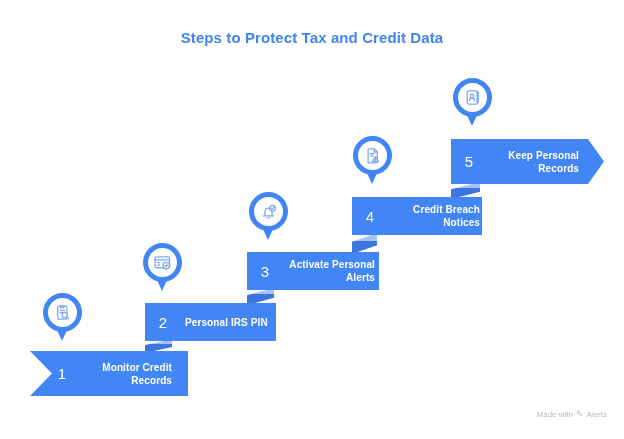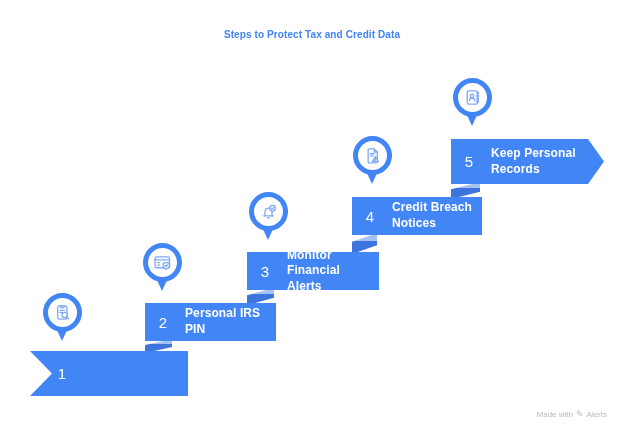--- a/index.html
+++ b/index.html
@@ -2,28 +2,28 @@
 <html style="--bar: #4285F4; --fold: #3d74dd; --stroke: #7fa9f5; --title: #4184f3; --footer: #b5b9bf;"><head>
 <meta charset="utf-8">
 <style>
   html,body{margin:0;padding:0;background:#fff;}
   .stage{
     position:relative;width:624px;height:439px;background:#ffffff;
     font-family:"Liberation Sans", sans-serif;overflow:hidden;
   }
   .title{
     position:absolute;top:29px;left:0;width:624px;text-align:center;
-    font-size:10px;font-weight:700;color:var(--title,#4184f3);letter-spacing:.1px;
+    font-size:15px;font-weight:700;color:var(--title,#4184f3);letter-spacing:.1px;
   }
   .bar{
     position:absolute;background:var(--bar,#4285F4);color:#fff;
     display:flex;align-items:center;z-index:2;
   }
   .bar .num{flex:none;width:28px;text-align:center;font-size:15px;font-weight:500;}
-  .bar .label{margin-left:8px;font-size:12px;font-weight:600;line-height:1.3;max-width:88px;letter-spacing:.1px;}
+  .bar .label{margin-left:8px;font-size:10px;font-weight:600;line-height:1.3;max-width:88px;letter-spacing:.1px;text-align:right;}
   #bar1{left:30px;top:351px;width:140px;height:45px;padding-left:18px;
         clip-path:polygon(0 0,100% 0,100% 100%,0 100%,22px 50%);}
   #bar2{left:145px;top:303px;width:127px;height:38px;padding-left:4px;}
   #bar3{left:247px;top:252px;width:128px;height:38px;padding-left:4px;}
   #bar4{left:352px;top:197px;width:126px;height:38px;padding-left:4px;}
   #bar5{left:451px;top:139px;width:149px;height:45px;padding-left:4px;
         clip-path:polygon(0 0,calc(100% - 16px) 0,100% 50%,calc(100% - 16px) 100%,0 100%);}
   .fold{
     position:absolute;z-index:1;
     background:linear-gradient(180deg,#a6c1f4 0%,#a6c1f4 38%,var(--fold,#3d74dd) 38%,var(--fold,#3d74dd) 100%);
@@ -73,20 +73,21 @@
         <rect x="6.5" y="4.5" width="10.5" height="15" rx="1.5"></rect>
         <path d="M9.7 4.5 h4 v2 h-4 z" fill="#fff"></path>
         <path d="M9.3 9.5 h5 M9.3 12 h3"></path>
         <circle cx="14.5" cy="14.8" r="3" fill="#fff"></circle>
         <path d="M16.8 17.1 L18.8 19.1"></path>
       </svg>
     </div>
   </div>
   <div class="bar" id="bar1">
     <span class="num">1</span>
+    <span class="label">Monitor Credit Records</span>
   </div>
 
   <div class="pin" id="pin2">
     <div class="pin-tail"></div>
     <div class="pin-circle">
       <svg width="21" height="21" viewBox="0 0 24 24" fill="none" stroke="currentColor" stroke-width="1.5" stroke-linecap="round" stroke-linejoin="round">
         <rect x="3.5" y="5.5" width="16.5" height="12.5" rx="1.5"></rect>
         <path d="M3.5 9 h16.5"></path>
         <path d="M6.3 12.2 h2.6 M6.3 15 h2.6"></path>
         <path d="M16.3 11.8 l3.6 1.3 v2.4 c0 2.1 -1.6 3.5 -3.6 4.2 c-2 -.7 -3.6 -2.1 -3.6 -4.2 v-2.4 z" fill="#fff"></path>
@@ -107,21 +108,21 @@
         <path d="M16 12 v5"></path>
         <path d="M6.5 17 h11"></path>
         <path d="M10.8 19.2 c.3 .6 2 .6 2.3 0"></path>
         <circle cx="16.6" cy="8.3" r="3.2" fill="#fff"></circle>
         <path d="M15.2 8.3 l1 1 l1.9 -1.9"></path>
       </svg>
     </div>
   </div>
   <div class="bar" id="bar3">
     <span class="num">3</span>
-    <span class="label">Monitor Financial Alerts</span>
+    <span class="label">Activate Personal Alerts</span>
   </div>
 
   <div class="pin" id="pin4">
     <div class="pin-tail"></div>
     <div class="pin-circle">
       <svg width="21" height="21" viewBox="0 0 24 24" fill="none" stroke="currentColor" stroke-width="1.5" stroke-linecap="round" stroke-linejoin="round">
         <path d="M7 19.5 V5.5 a1 1 0 0 1 1 -1 h6 l3.5 3.5 v11.5 a1 1 0 0 1 -1 1 h-8.5 a1 1 0 0 1 -1 -1 z"></path>
         <path d="M14 4.5 v3.5 h3.5"></path>
         <path d="M9.5 10 h4.5 M9.5 12.5 h3"></path>
         <path d="M15.3 13.2 l3.3 5.6 h-6.6 z" fill="#fff"></path>

